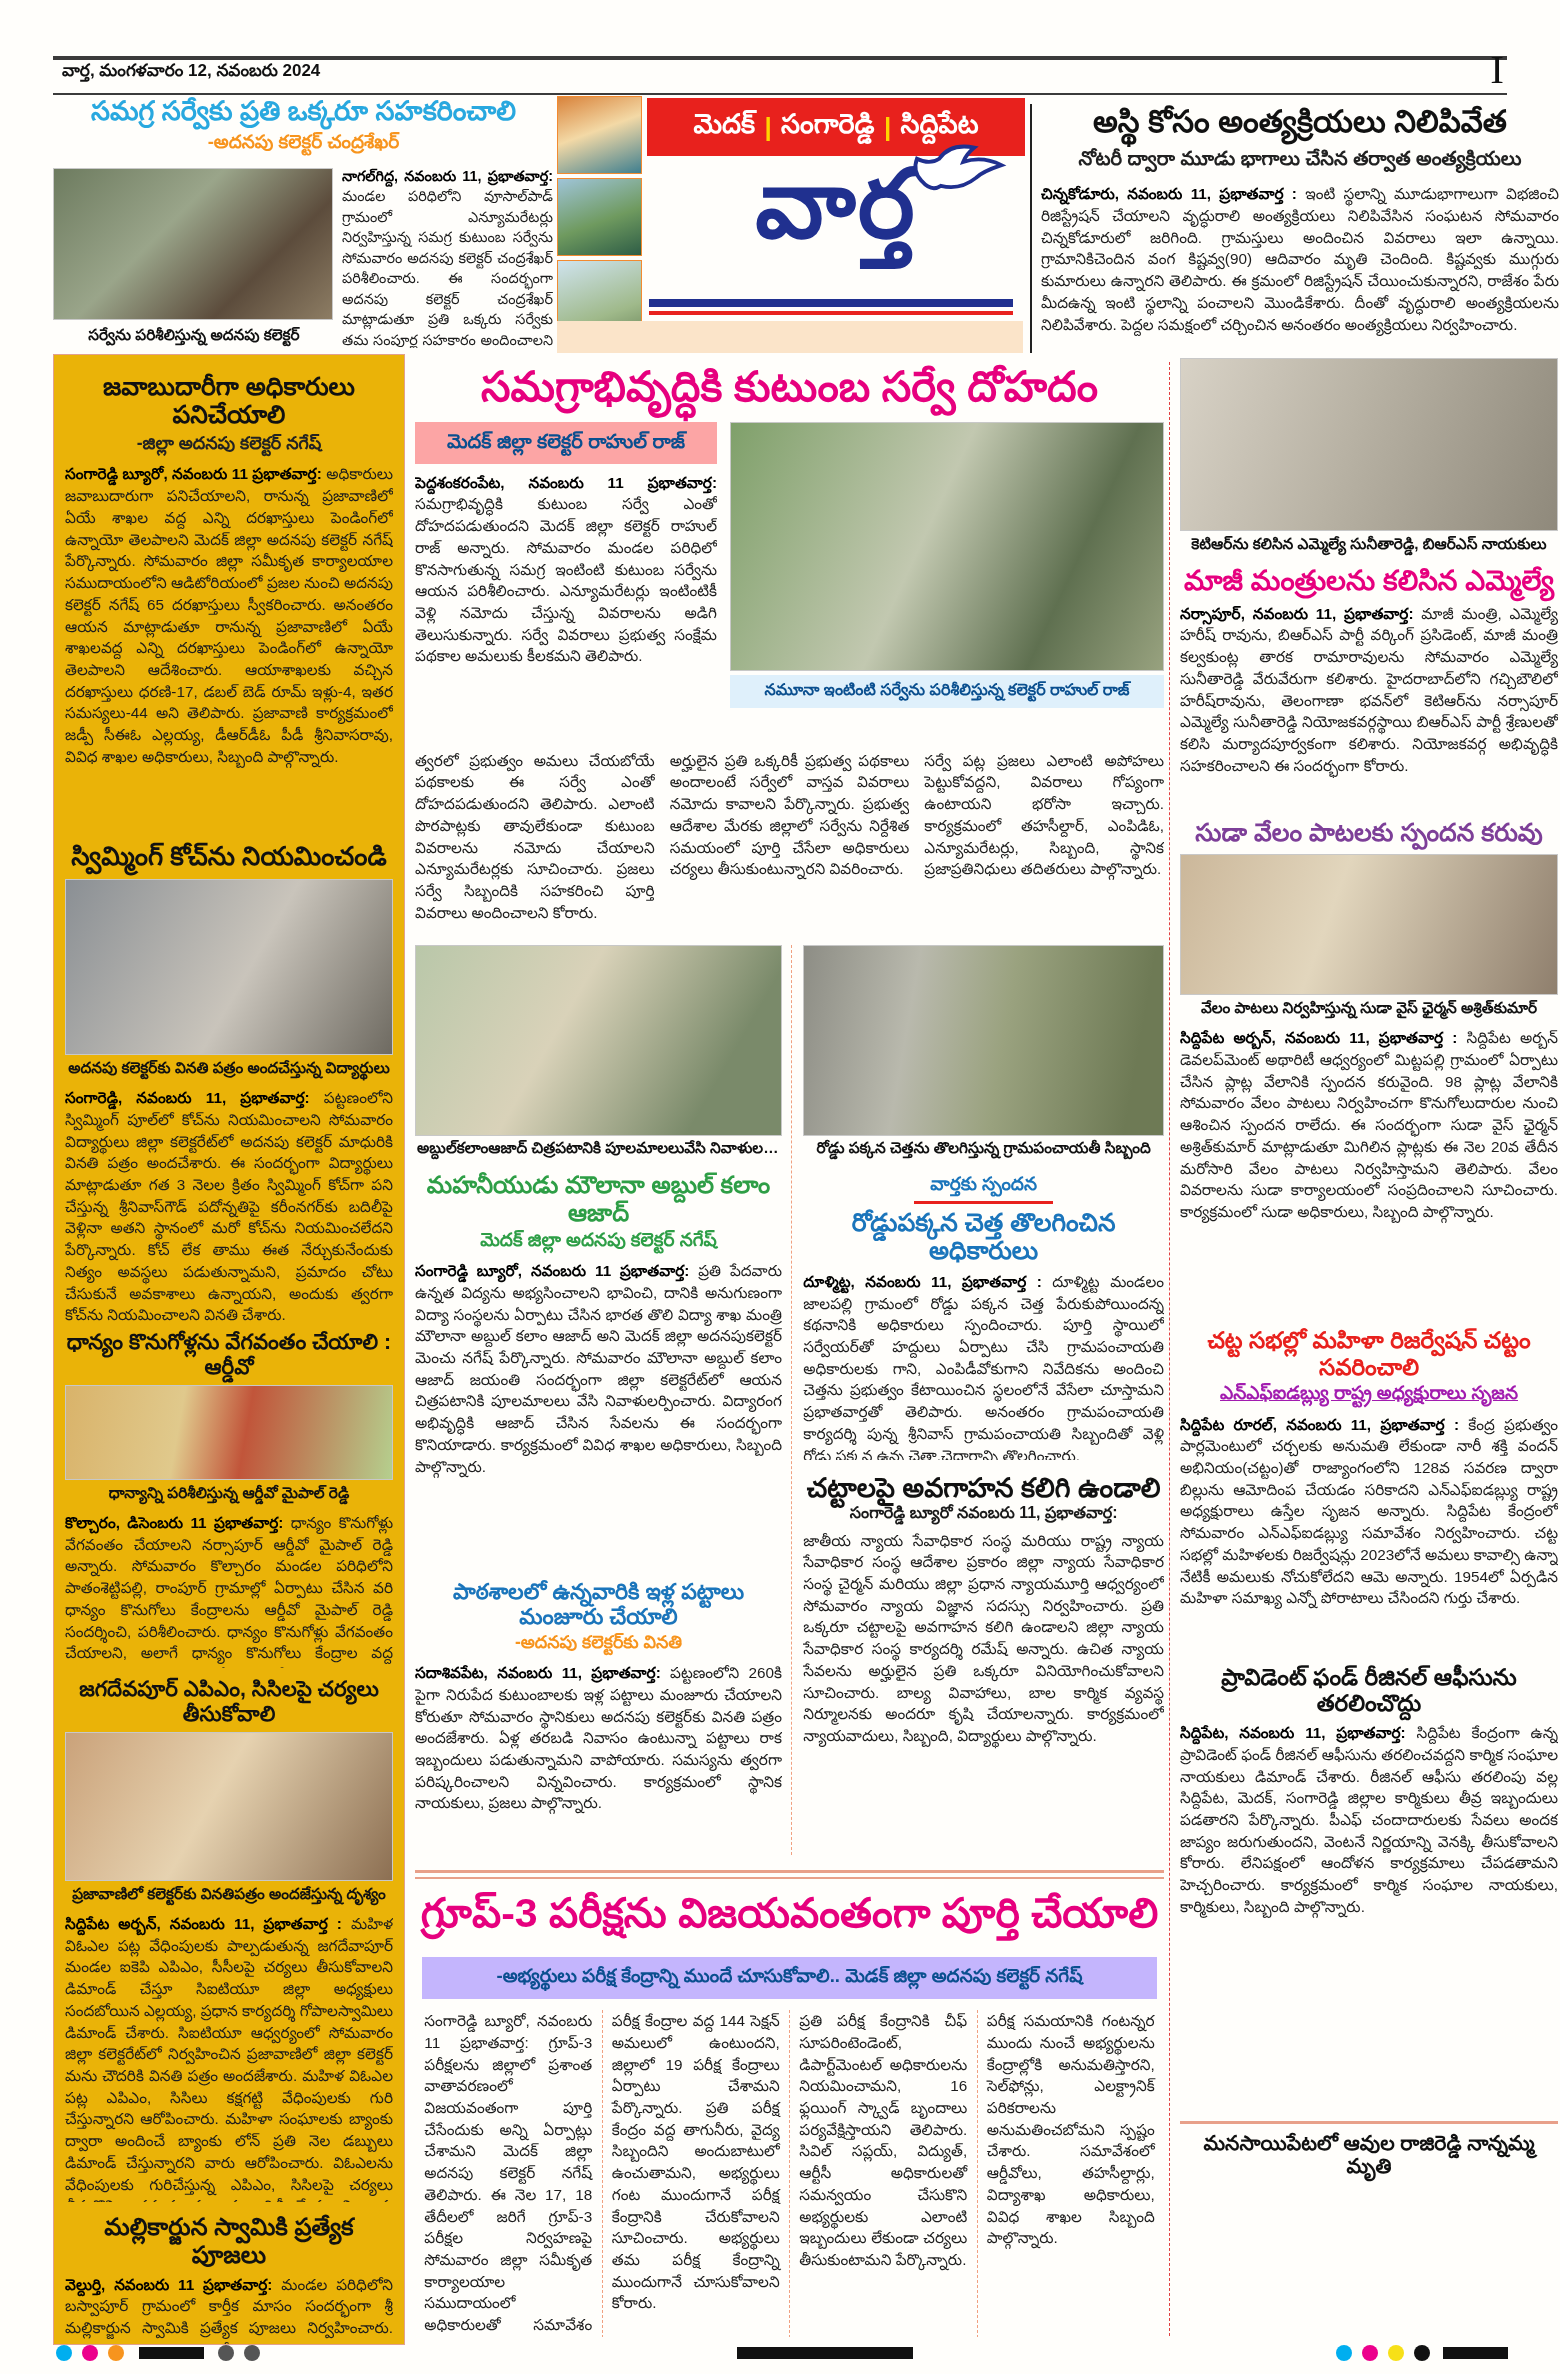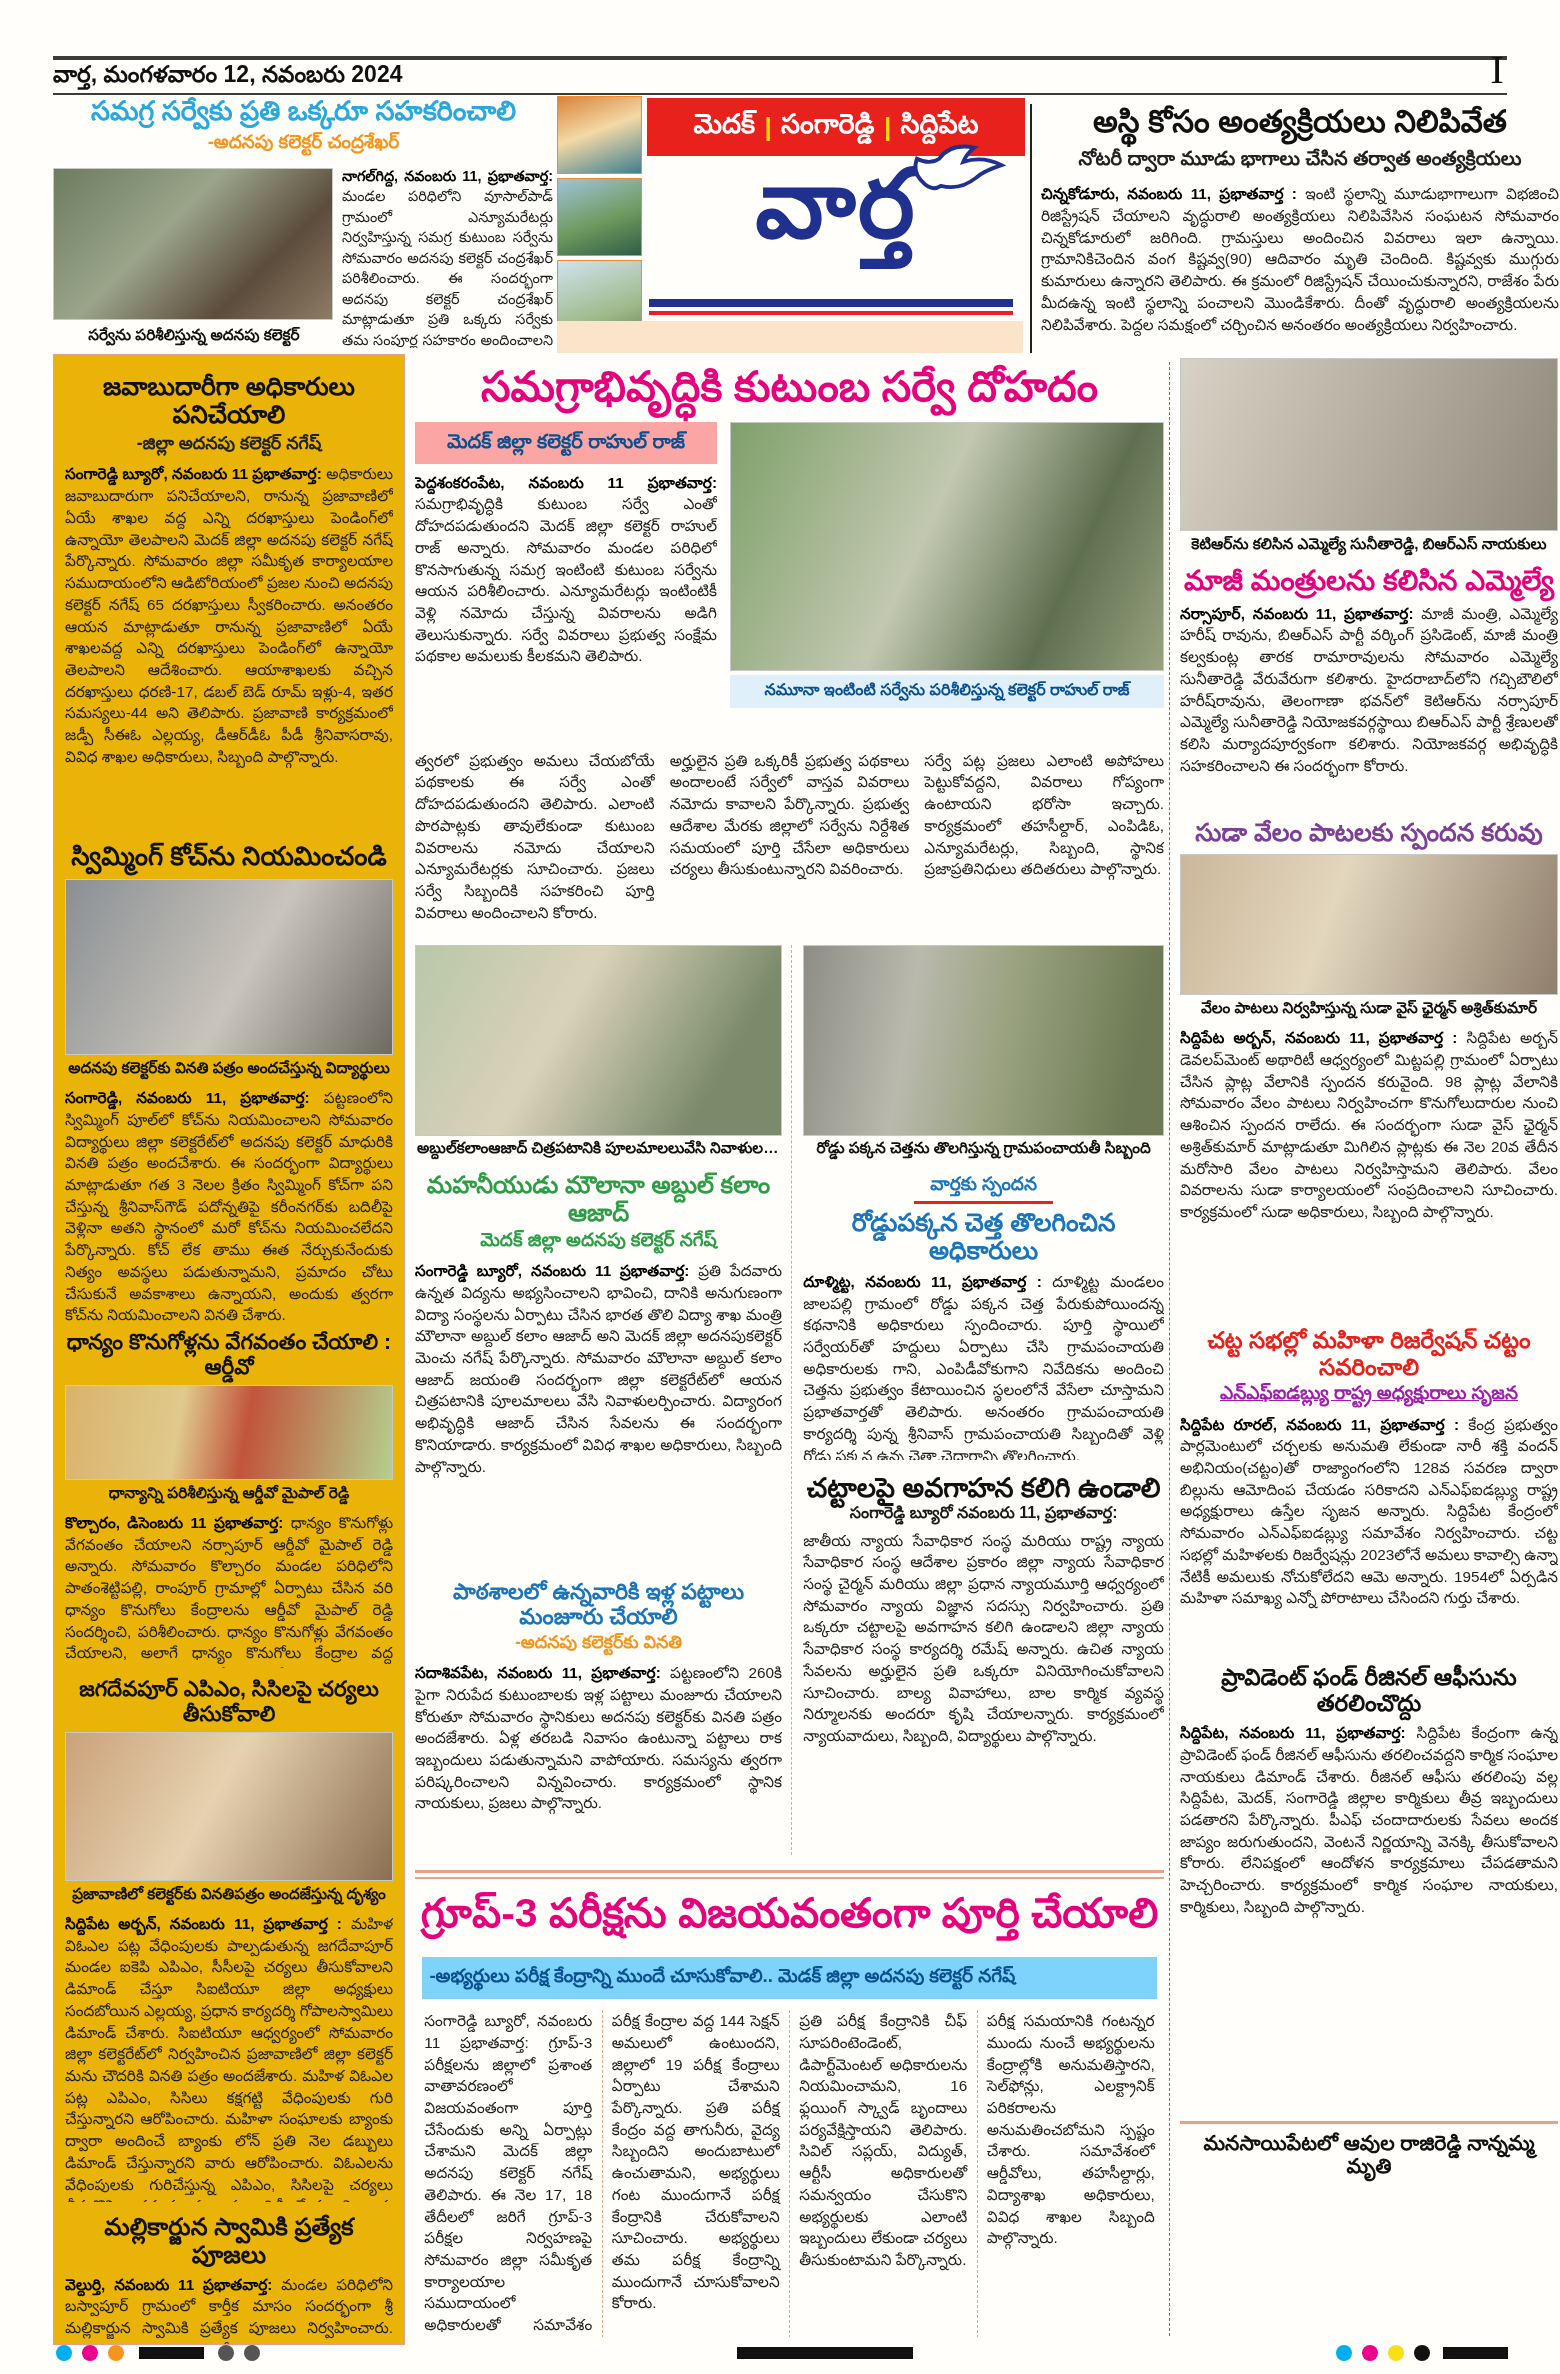--- a/index.html
+++ b/index.html
@@ -1,19 +1,19 @@
 <!DOCTYPE html>
 <html style="font-size:15px"><head>
 <meta charset="utf-8">
 <style>
   html,body{margin:0;padding:0;background:#e9e9e9;}
   .page{position:relative;width:1560px;height:2375px;background:#fffefb;font-family:"Liberation Sans",sans-serif;color:#1a1a1a;overflow:hidden;}
   
   .rule{position:absolute;left:53px;width:1454px;background:#3b3b3b;}
-  .date-line{position:absolute;left:53px;top:61px;font-size:23px;font-weight:700;color:#111;}
+  .date-line{position:absolute;left:62px;top:61px;font-size:17px;font-weight:700;color:#111;}
   .page-no{position:absolute;right:56px;top:45px;font-family:"Liberation Serif",serif;font-size:41px;color:#111;}
   
   .hl{font-weight:700;text-align:center;line-height:1.15;}
   .sub{font-weight:700;text-align:center;}
   .body-txt{font-size:15.3px;line-height:1.42;text-align:justify;color:#1c1c1c;overflow:hidden;}
   .body-txt b{color:#000;}
   .caption{font-weight:700;font-size:15.3px;text-align:center;color:#111;padding:3.7px 1.9px;overflow:hidden;white-space:nowrap;text-overflow:ellipsis;}
   .photo{border:0.9px solid #c8c8c8;overflow:hidden;}
   
   .tl{position:absolute;left:53px;top:96px;width:501px;height:256px;overflow:hidden;}
@@ -86,21 +86,21 @@
   .kicker-u{width:139px;height:2.8px;background:#e8211d;margin:1.9px auto 3.7px;}
   .hl-blue{font-size:25px;color:#1b75bb;margin:1.9px 0 5.6px;}
   .road-body{height:189px;}
   .hl-laws{font-size:27px;color:#111;margin-top:13px;}
   .sub-laws{font-size:19.5px;color:#222;margin:3.7px 0 1.9px;}
   .laws-dateline{font-size:16px;font-weight:700;text-align:center;margin-bottom:3.7px;}
   .laws-body{height:271px;}
   .band{margin-top:15px;}
   .dbl-rule{height:2.8px;background:#e8a089;margin:0 0 3.7px;}
   .band-hl{font-size:41px;color:#e6007e;font-weight:700;text-align:center;margin:13px 0 21px;line-height:1.05;}
-  .band-sub{background:#7dd3fc;color:#0a4f8f;font-weight:700;font-size:18.6px;padding:8.3px 7.4px;margin:0 7px 11px;}
+  .band-sub{background:#c4b5fd;color:#0a4f8f;font-weight:700;text-align:center;font-size:18.6px;padding:8.3px 7.4px;margin:0 7px 11px;}
   .band-cols{display:flex;}
   .band-cols .c{flex:1;height:378px;padding:0 9.3px;}
   .band-cols .c + .c{border-left:1.9px dashed #f0a080;}
   
   .red-dash{position:absolute;left:1169px;top:362px;height:1974px;border-left:1.9px dashed #e04040;}
   .rightcol{position:absolute;left:1180px;top:358px;width:378px;height:1979px;overflow:hidden;}
   .rc-photo1{height:171px;background:linear-gradient(110deg,#d8d2c6,#b8b2a4 45%,#8f897b);}
   .hl-mag{font-size:28px;color:#e6007e;margin:5.6px 0 5.6px;}
   .rc-body1{height:206px;}
   .hl-pur{font-size:25px;color:#7d3f98;margin:9.3px 0 7.4px;}

